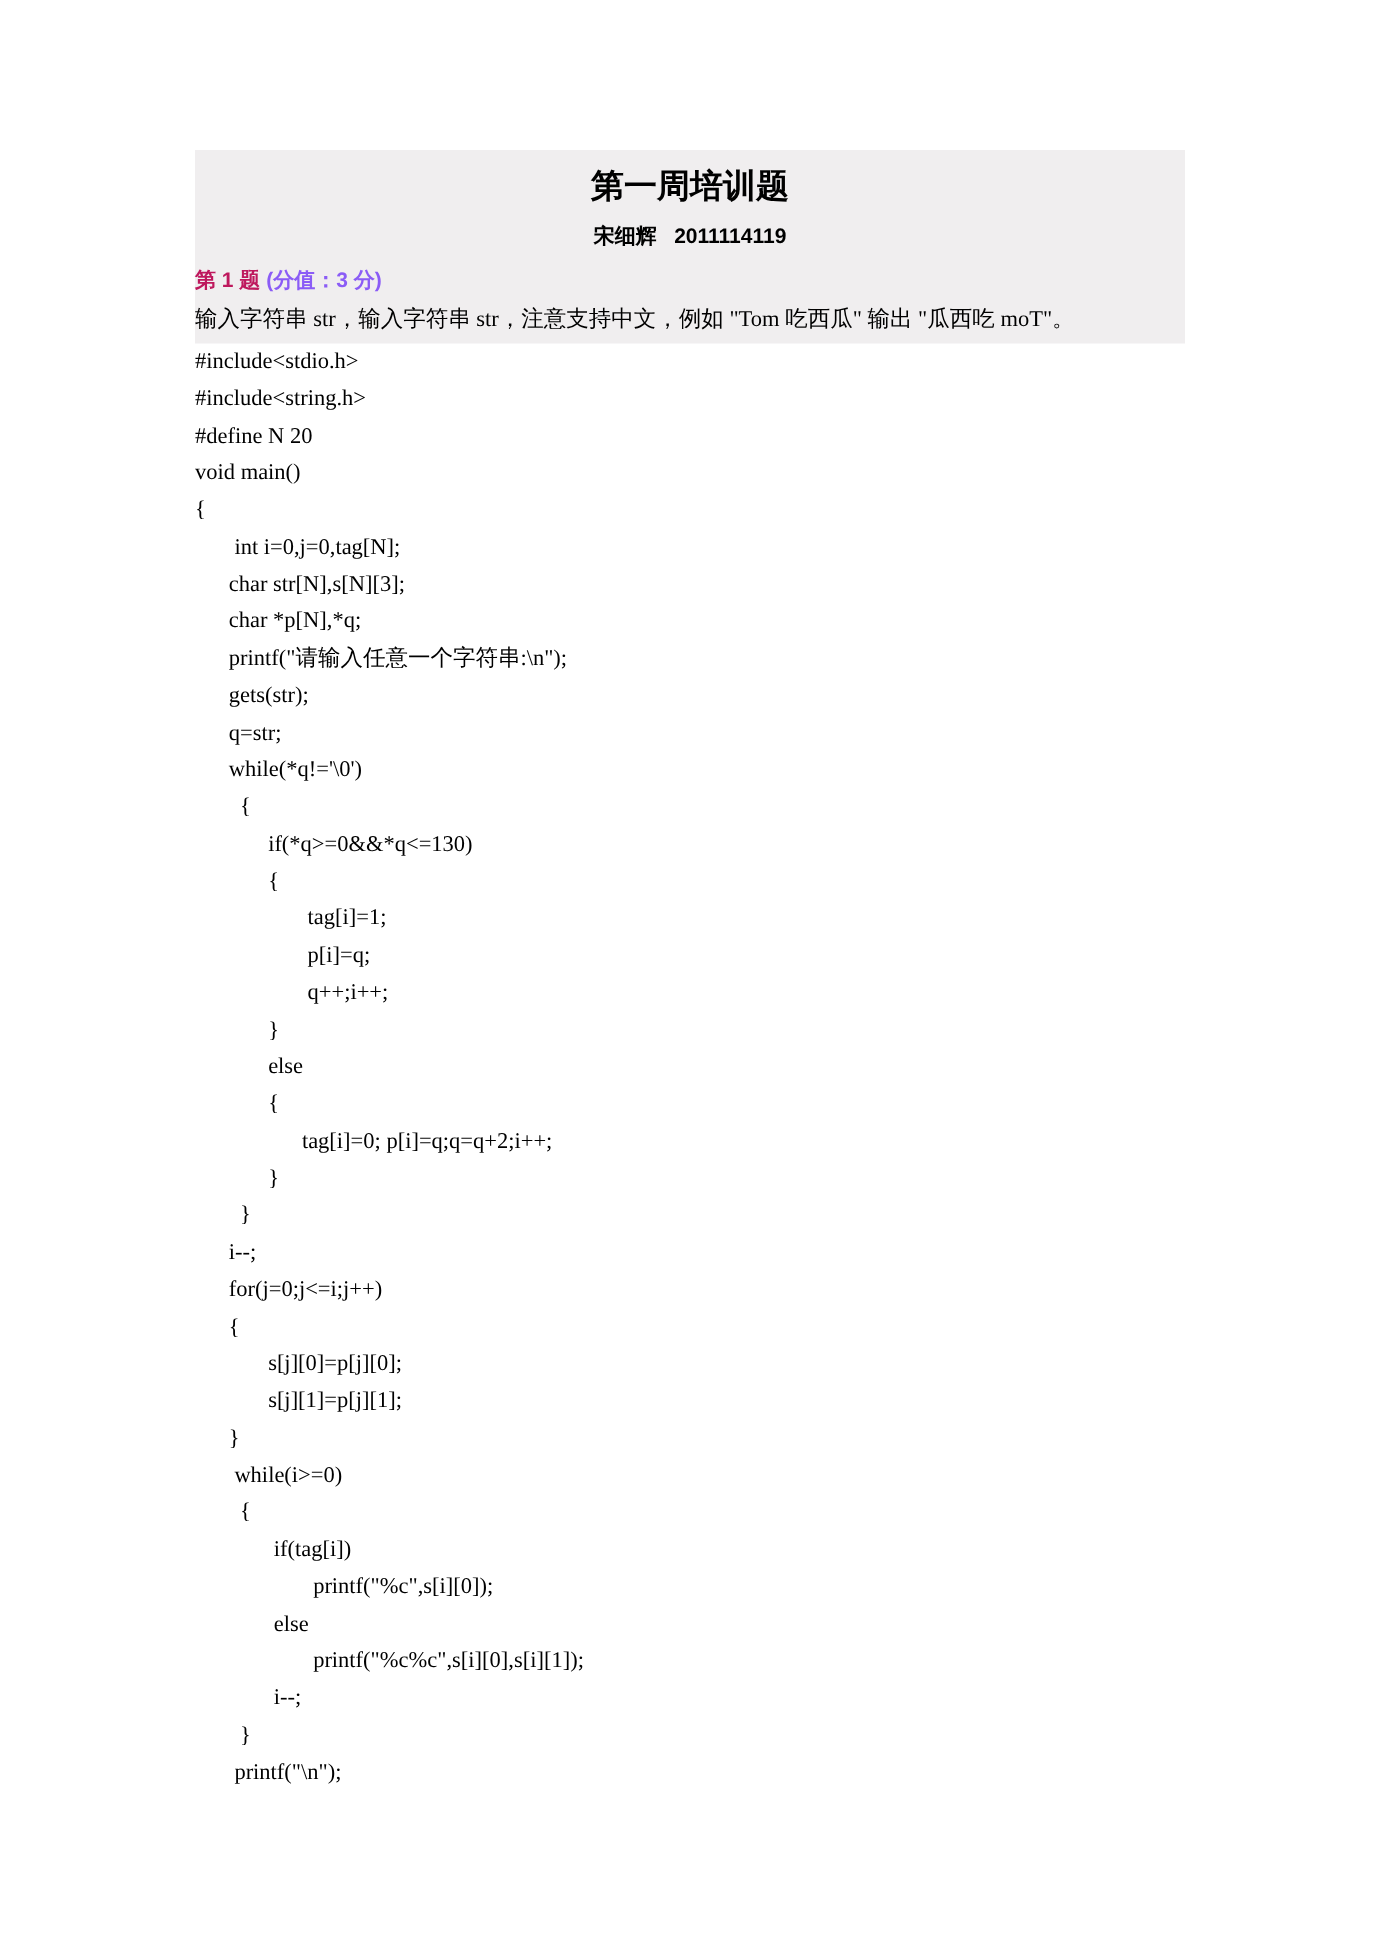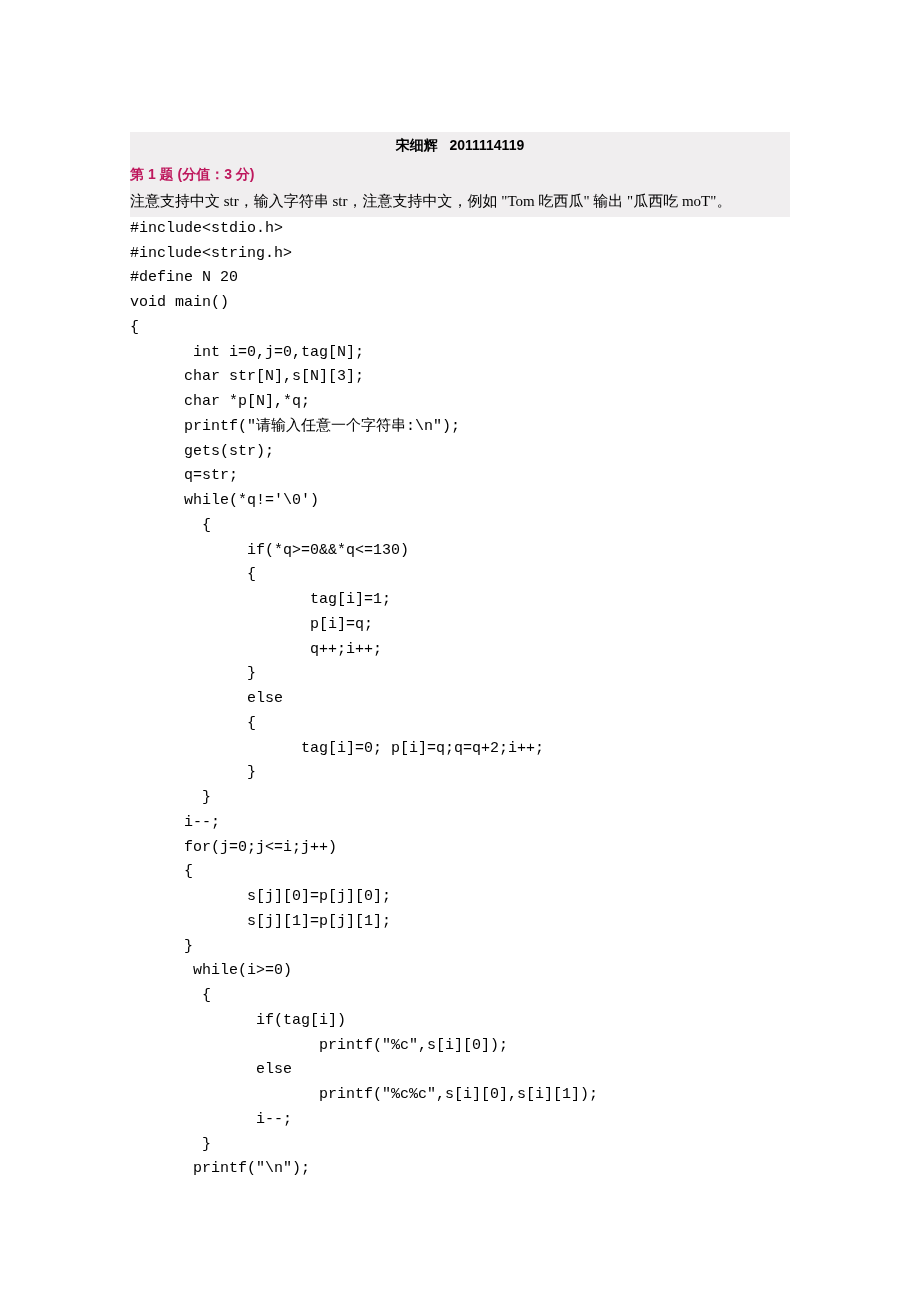--- a/index.html
+++ b/index.html
@@ -24,54 +24,54 @@
     font-weight: bold;
     font-family: "SimSun", "宋体", serif;
     padding: 6px 0 2px 0;
   }
   .author {
     text-align: center;
     font-size: 14px;
     font-weight: bold;
     font-family: Arial, "SimHei", sans-serif;
     padding: 2px 0 4px 0;
-    margin-top: 32px;
   }
   .q-header {
     font-family: Arial, "SimHei", sans-serif;
     font-size: 14px;
     padding: 2px 0;
   }
   .q-label { font-weight: bold; color: #be185d; }
-  .q-score { font-weight: bold; color: #be185d; }
+  .q-score { font-weight: bold; color: #8b5cf6; }
   .desc {
     font-size: 15px;
     padding: 1px 0 3px 0;
   }
   .code {
-    font-family: Liberation Mono, monospace;
+    font-family: Liberation Serif, serif;
     font-size: 15px;
     white-space: pre;
     line-height: 1.65;
   }
   .sans { font-family: Liberation Serif, serif; }
 </style>
 </head>
 <body>
 
 <div class="page">
 
   <div class="highlight-block">
+    <div class="title">第一周培训题</div>
     <div class="author">
       <span>宋细辉</span>&nbsp;&nbsp;&nbsp;<span>2011114119</span>
     </div>
     <div class="q-header">
       <span class="q-label">第 1 题</span>
       <span class="q-score">(分值：3 分)</span>
     </div>
     <div class="desc">
-      <span>注意支持中文 </span><span class="sans">str</span><span>，输入字符串 </span><span class="sans">str</span><span>，注意支持中文，例如 "</span><span class="sans">Tom </span><span>吃西瓜" 输出 "瓜西吃 </span><span class="sans">moT</span><span>"。</span>
+      <span>输入字符串 </span><span class="sans">str</span><span>，输入字符串 </span><span class="sans">str</span><span>，注意支持中文，例如 "</span><span class="sans">Tom </span><span>吃西瓜" 输出 "瓜西吃 </span><span class="sans">moT</span><span>"。</span>
     </div>
   </div>
 
   <div class="code" id="code-block"><div>#include&lt;stdio.h&gt;</div><div>#include&lt;string.h&gt;</div><div>#define N 20</div><div>void main()</div><div>{</div><div>       int i=0,j=0,tag[N];</div><div>      char str[N],s[N][3];</div><div>      char *p[N],*q;</div><div>      printf("请输入任意一个字符串:\n");</div><div>      gets(str);</div><div>      q=str;</div><div>      while(*q!='\0')</div><div>        {</div><div>             if(*q&gt;=0&amp;&amp;*q&lt;=130)</div><div>             {</div><div>                    tag[i]=1;</div><div>                    p[i]=q;</div><div>                    q++;i++;</div><div>             }</div><div>             else</div><div>             {</div><div>                   tag[i]=0; p[i]=q;q=q+2;i++;</div><div>             }</div><div>        }</div><div>      i--;</div><div>      for(j=0;j&lt;=i;j++)</div><div>      {</div><div>             s[j][0]=p[j][0];</div><div>             s[j][1]=p[j][1];</div><div>      }</div><div>       while(i&gt;=0)</div><div>        {</div><div>              if(tag[i])</div><div>                     printf("%c",s[i][0]);</div><div>              else</div><div>                     printf("%c%c",s[i][0],s[i][1]);</div><div>              i--;</div><div>        }</div><div>       printf("\n");</div></div>
 
 </div>
 
 </body></html>

